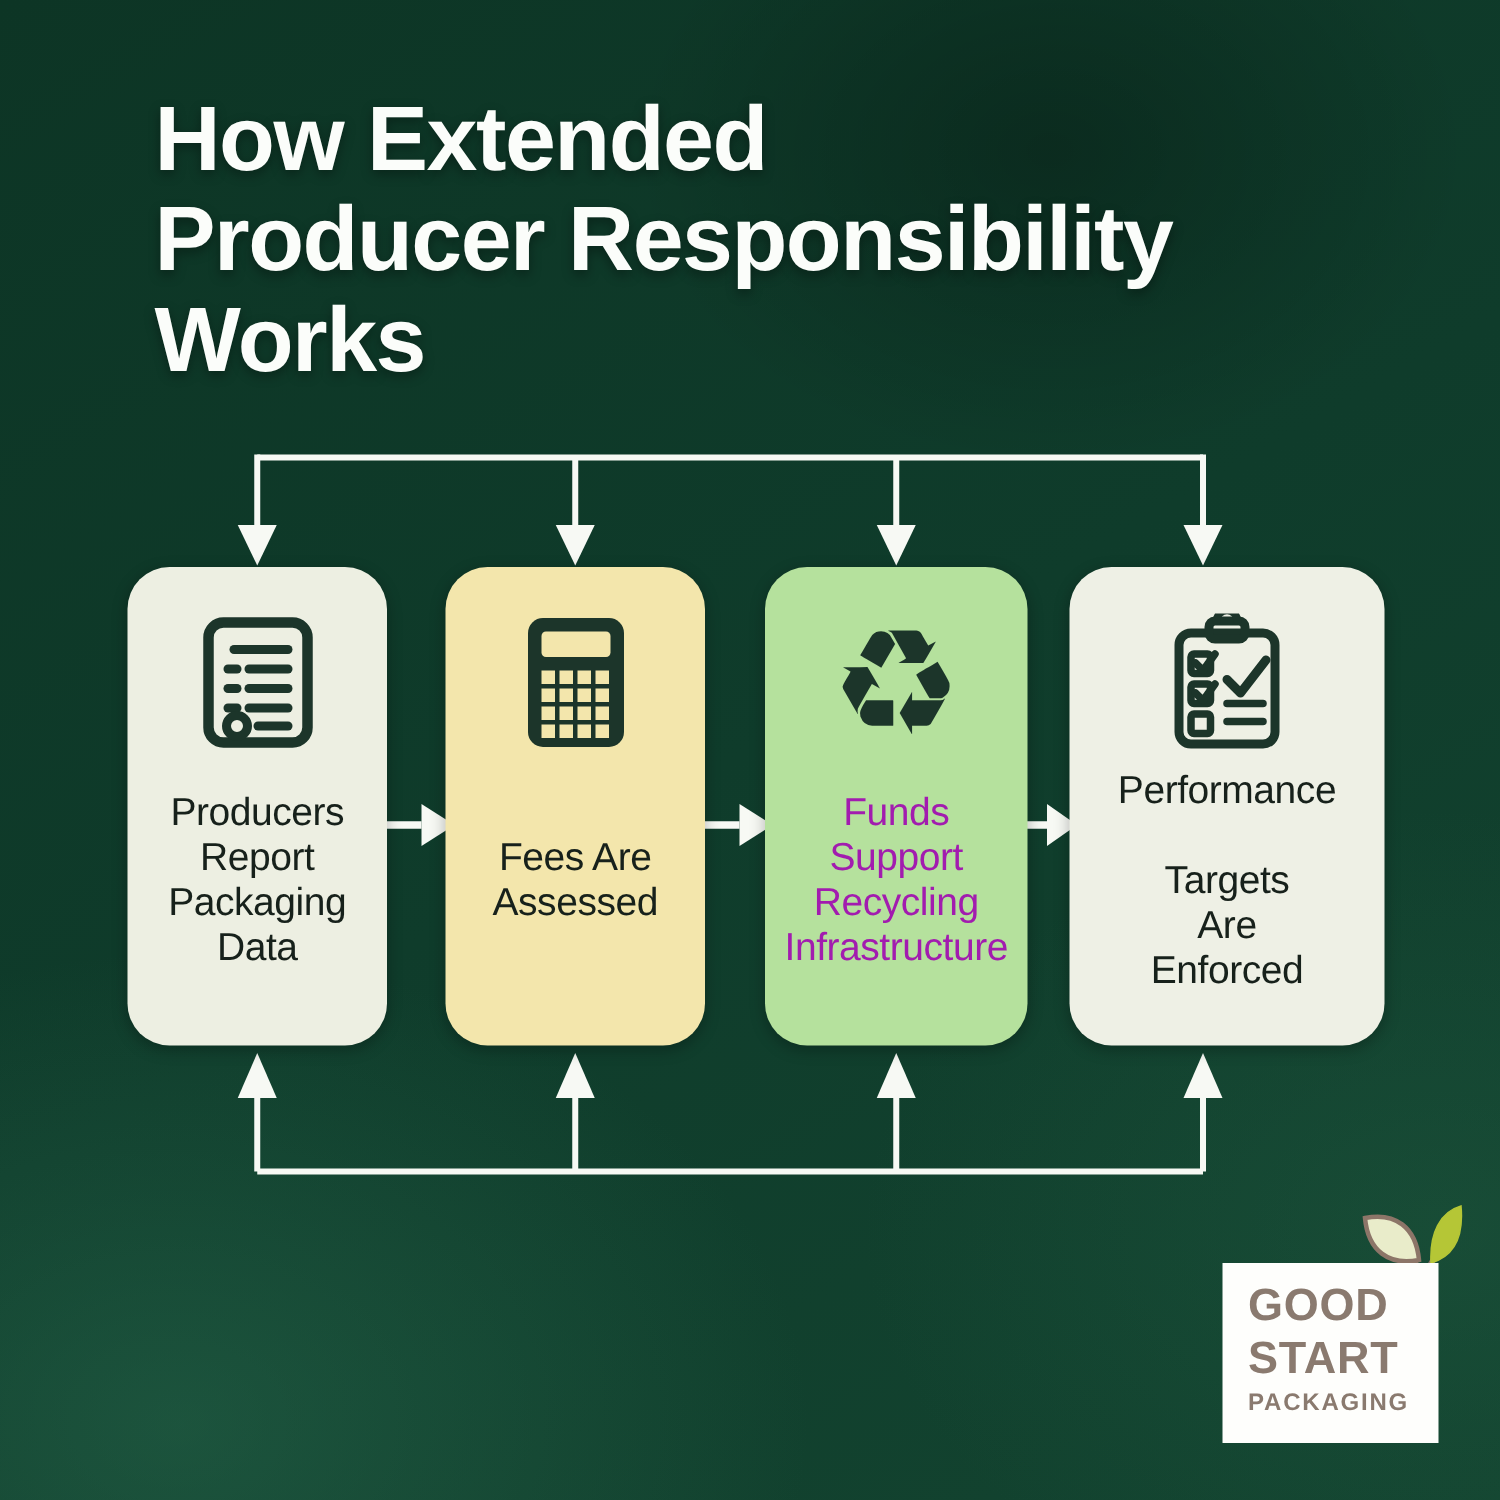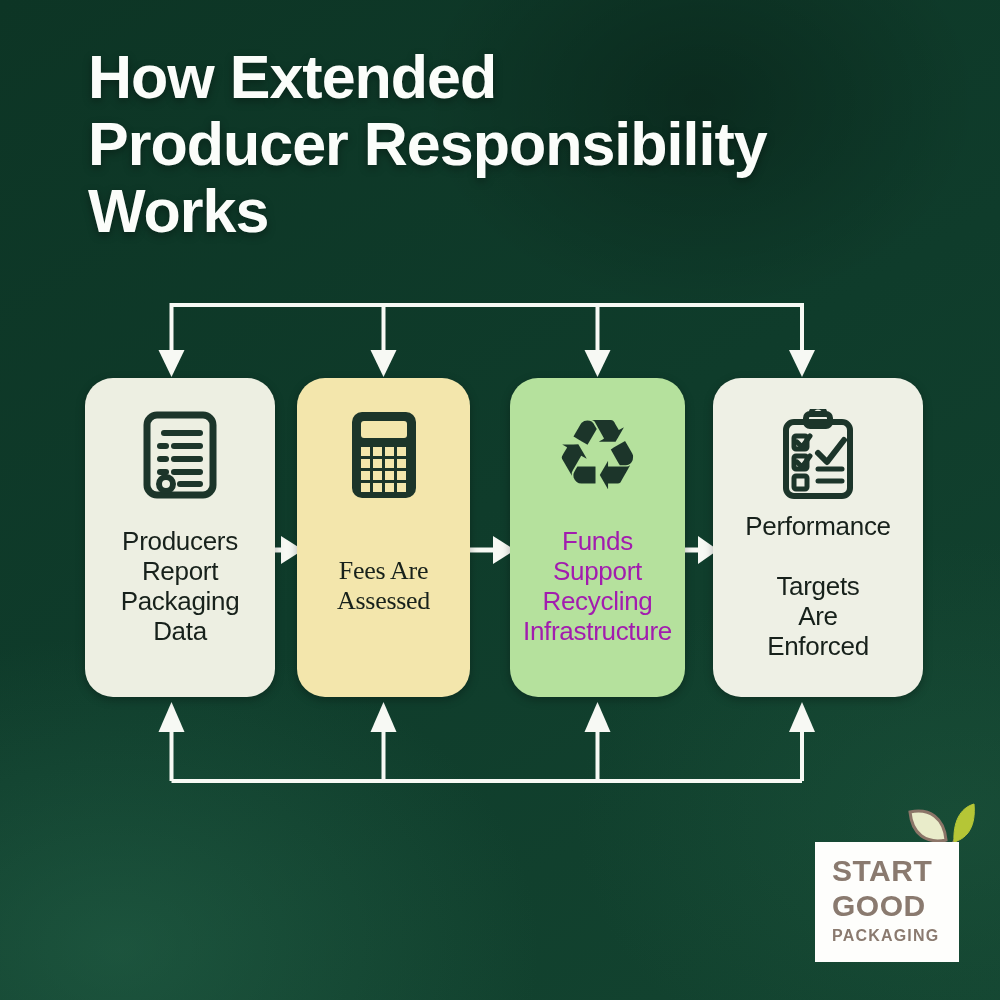--- a/index.html
+++ b/index.html
@@ -10,21 +10,21 @@
   .canvas{
     position:relative;width:1000px;height:1000px;
     background-color:#0f3b2a;
     background-image:
       radial-gradient(60% 45% at 12% 95%, rgba(46,116,86,.40), rgba(46,116,86,0) 70%),
       radial-gradient(55% 40% at 96% 82%, rgba(38,100,72,.30), rgba(38,100,72,0) 70%),
       radial-gradient(40% 30% at 70% 10%, rgba(0,0,0,.25), rgba(0,0,0,0) 70%),
       linear-gradient(150deg,#0d3525 0%, #0f3c2b 50%, #134430 100%);
   }
   .title{
-    position:absolute;left:88px;top:44px;margin:0;
+    position:absolute;left:88px;top:44px;margin:15px;
     font-size:61px;line-height:67px;font-weight:bold;letter-spacing:-1px;
     white-space:pre-line;color:#fbfdfa;
     text-shadow:0 3px 8px rgba(0,0,0,.35);
   }
   .connectors{position:absolute;left:0;top:0;pointer-events:none;}
   .card{
     position:absolute;top:378px;height:319px;border-radius:28px;
     display:flex;flex-direction:column;align-items:center;
     box-shadow:0 3px 10px rgba(0,0,0,.28);
   }
@@ -99,21 +99,21 @@
         <path d="M464,550 H493" fill="none"></path>
         <polygon points="493,536 493,564 515,550" stroke="none"></polygon>
       </g>
       <g>
         <path d="M679,550 H698" fill="none"></path>
         <polygon points="698,536 698,564 718,550" stroke="none"></polygon>
       </g>
     </g>
   </svg>
 
-  <div class="card" style="left: 85px; width: 190px; background: rgb(237, 239, 226);">
+  <div class="card" style="left: 85px; width: 173px; background: rgb(237, 239, 226);">
     <div class="icon-wrap" style="color: rgb(28, 53, 42);">
       <svg width="76" height="88" viewBox="0 0 76 88">
         <g stroke="currentColor" fill="none" stroke-linecap="round">
           <rect x="5" y="4" width="66" height="80" rx="10" stroke-width="7"></rect>
           <path d="M22,22 H58" stroke-width="6"></path>
           <path d="M18,35 H24" stroke-width="6"></path>
             <path d="M32,35 H58" stroke-width="6"></path>
           <path d="M18,48 H24" stroke-width="6"></path>
             <path d="M32,48 H58" stroke-width="6"></path>
           <path d="M18,61 H24" stroke-width="6"></path>
@@ -150,21 +150,21 @@
             <rect x="34" y="60" width="9" height="9"></rect>
             <rect x="46" y="60" width="9" height="9"></rect>
           <rect x="10" y="72" width="9" height="9"></rect>
             <rect x="22" y="72" width="9" height="9"></rect>
             <rect x="34" y="72" width="9" height="9"></rect>
             <rect x="46" y="72" width="9" height="9"></rect>
         </g>
       </svg>
     </div>
     <div class="text-wrap">
-      <div class="card-text" style="color: rgb(23, 33, 27); font-family: Liberation Serif, serif;">Fees Are
+      <div class="card-text" style="color: rgb(23, 33, 27);">Fees Are
 Assessed</div>
     </div>
   </div>
 
   <div class="card" style="left: 510px; width: 175px; background: rgb(181, 225, 157);">
     <div class="icon-wrap" style="color: rgb(28, 53, 42);">
       <span class="glyph">♻</span>
     </div>
     <div class="text-wrap">
       <div class="card-text" style="color: #a21caf;">Funds
@@ -203,18 +203,18 @@
 
   <svg class="leaves" width="86" height="56" viewBox="0 0 86 56">
     <g fill="none" stroke-linecap="round" stroke-width="4" stroke="#8c7568">
       <path d="M58,50 C54,42 50,36 44,30"></path>
       <path d="M61,50 C64,40 70,32 78,24"></path>
     </g>
     <path d="M56,40 C36,44 22,34 20,12 C40,8 54,18 56,40 Z" stroke-width="3" fill="#e9ecca" stroke="#8c7568"></path>
     <path d="M64,42 C63,22 70,8 84,4 C86,26 78,38 64,42 Z" fill="#b5c636" stroke="#b5c636"></path>
   </svg>
   <div class="logo-box" style="background: rgb(254, 254, 252); color: rgb(138, 122, 111);">
+    <span class="logo-line big">GOOD</span>
     <span class="logo-line big">START</span>
-    <span class="logo-line big">GOOD</span>
     <span class="logo-line small">PACKAGING</span>
   </div>
 
 </div>
 
 </body></html>

